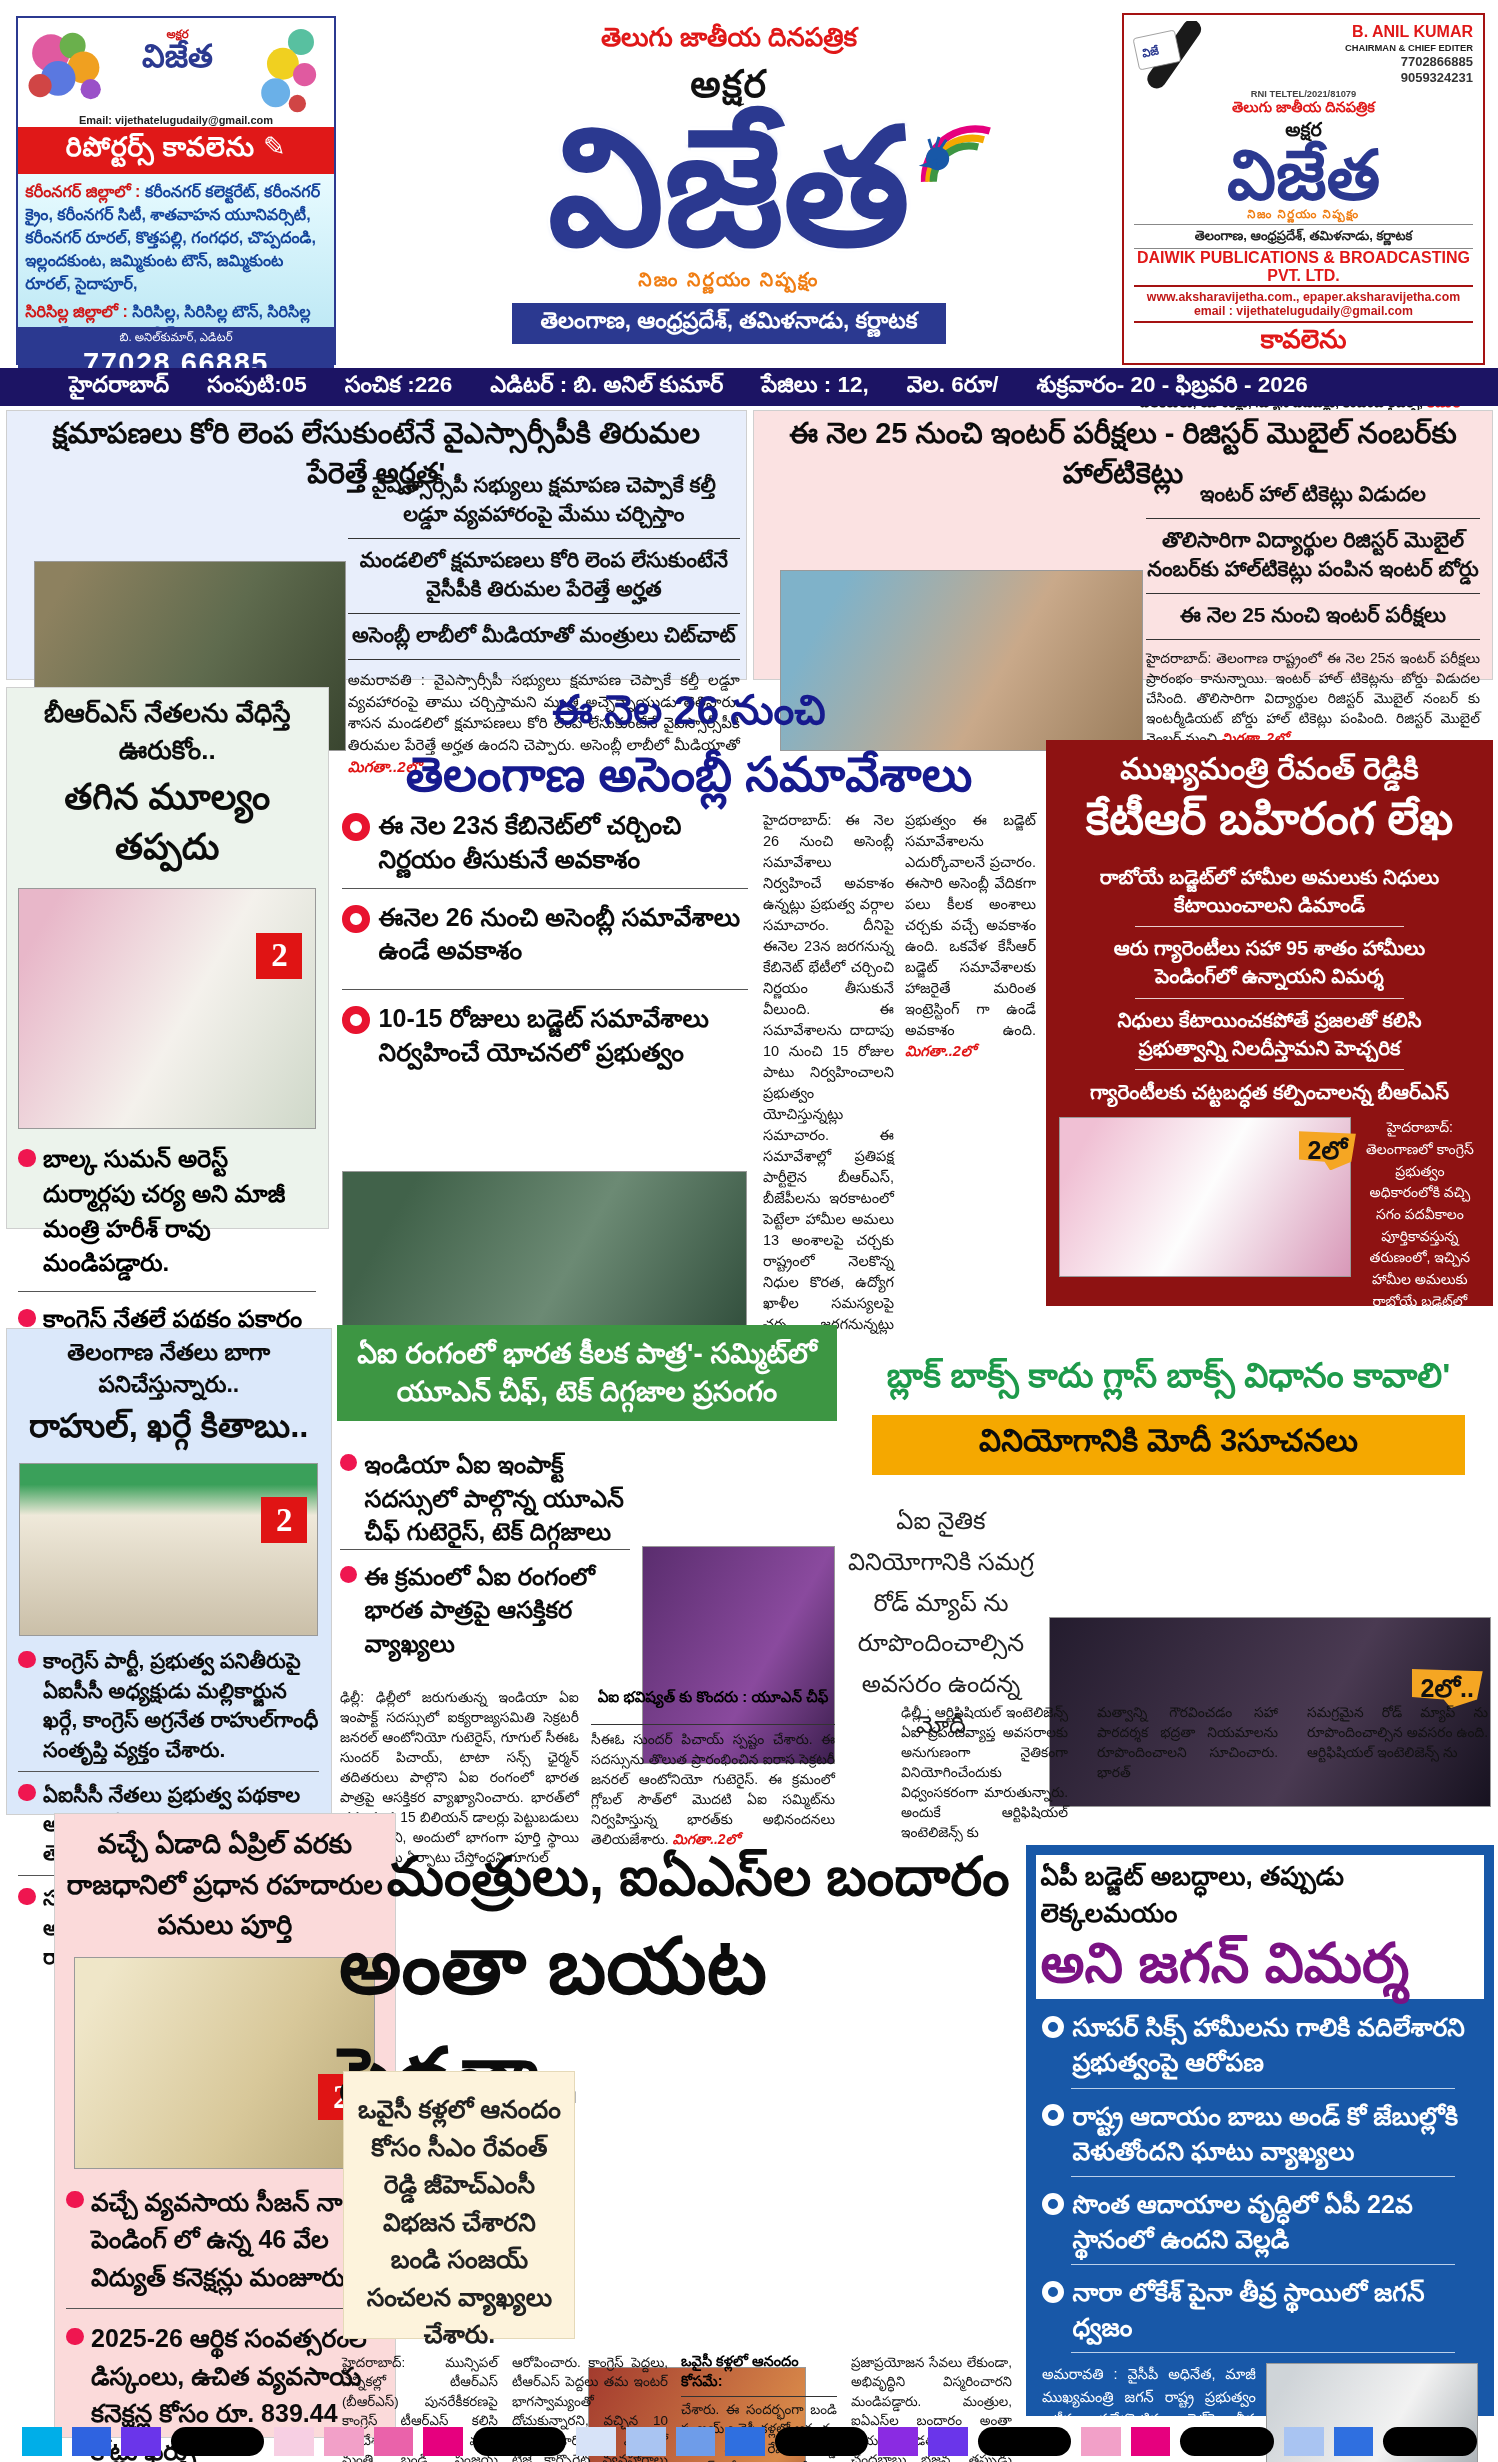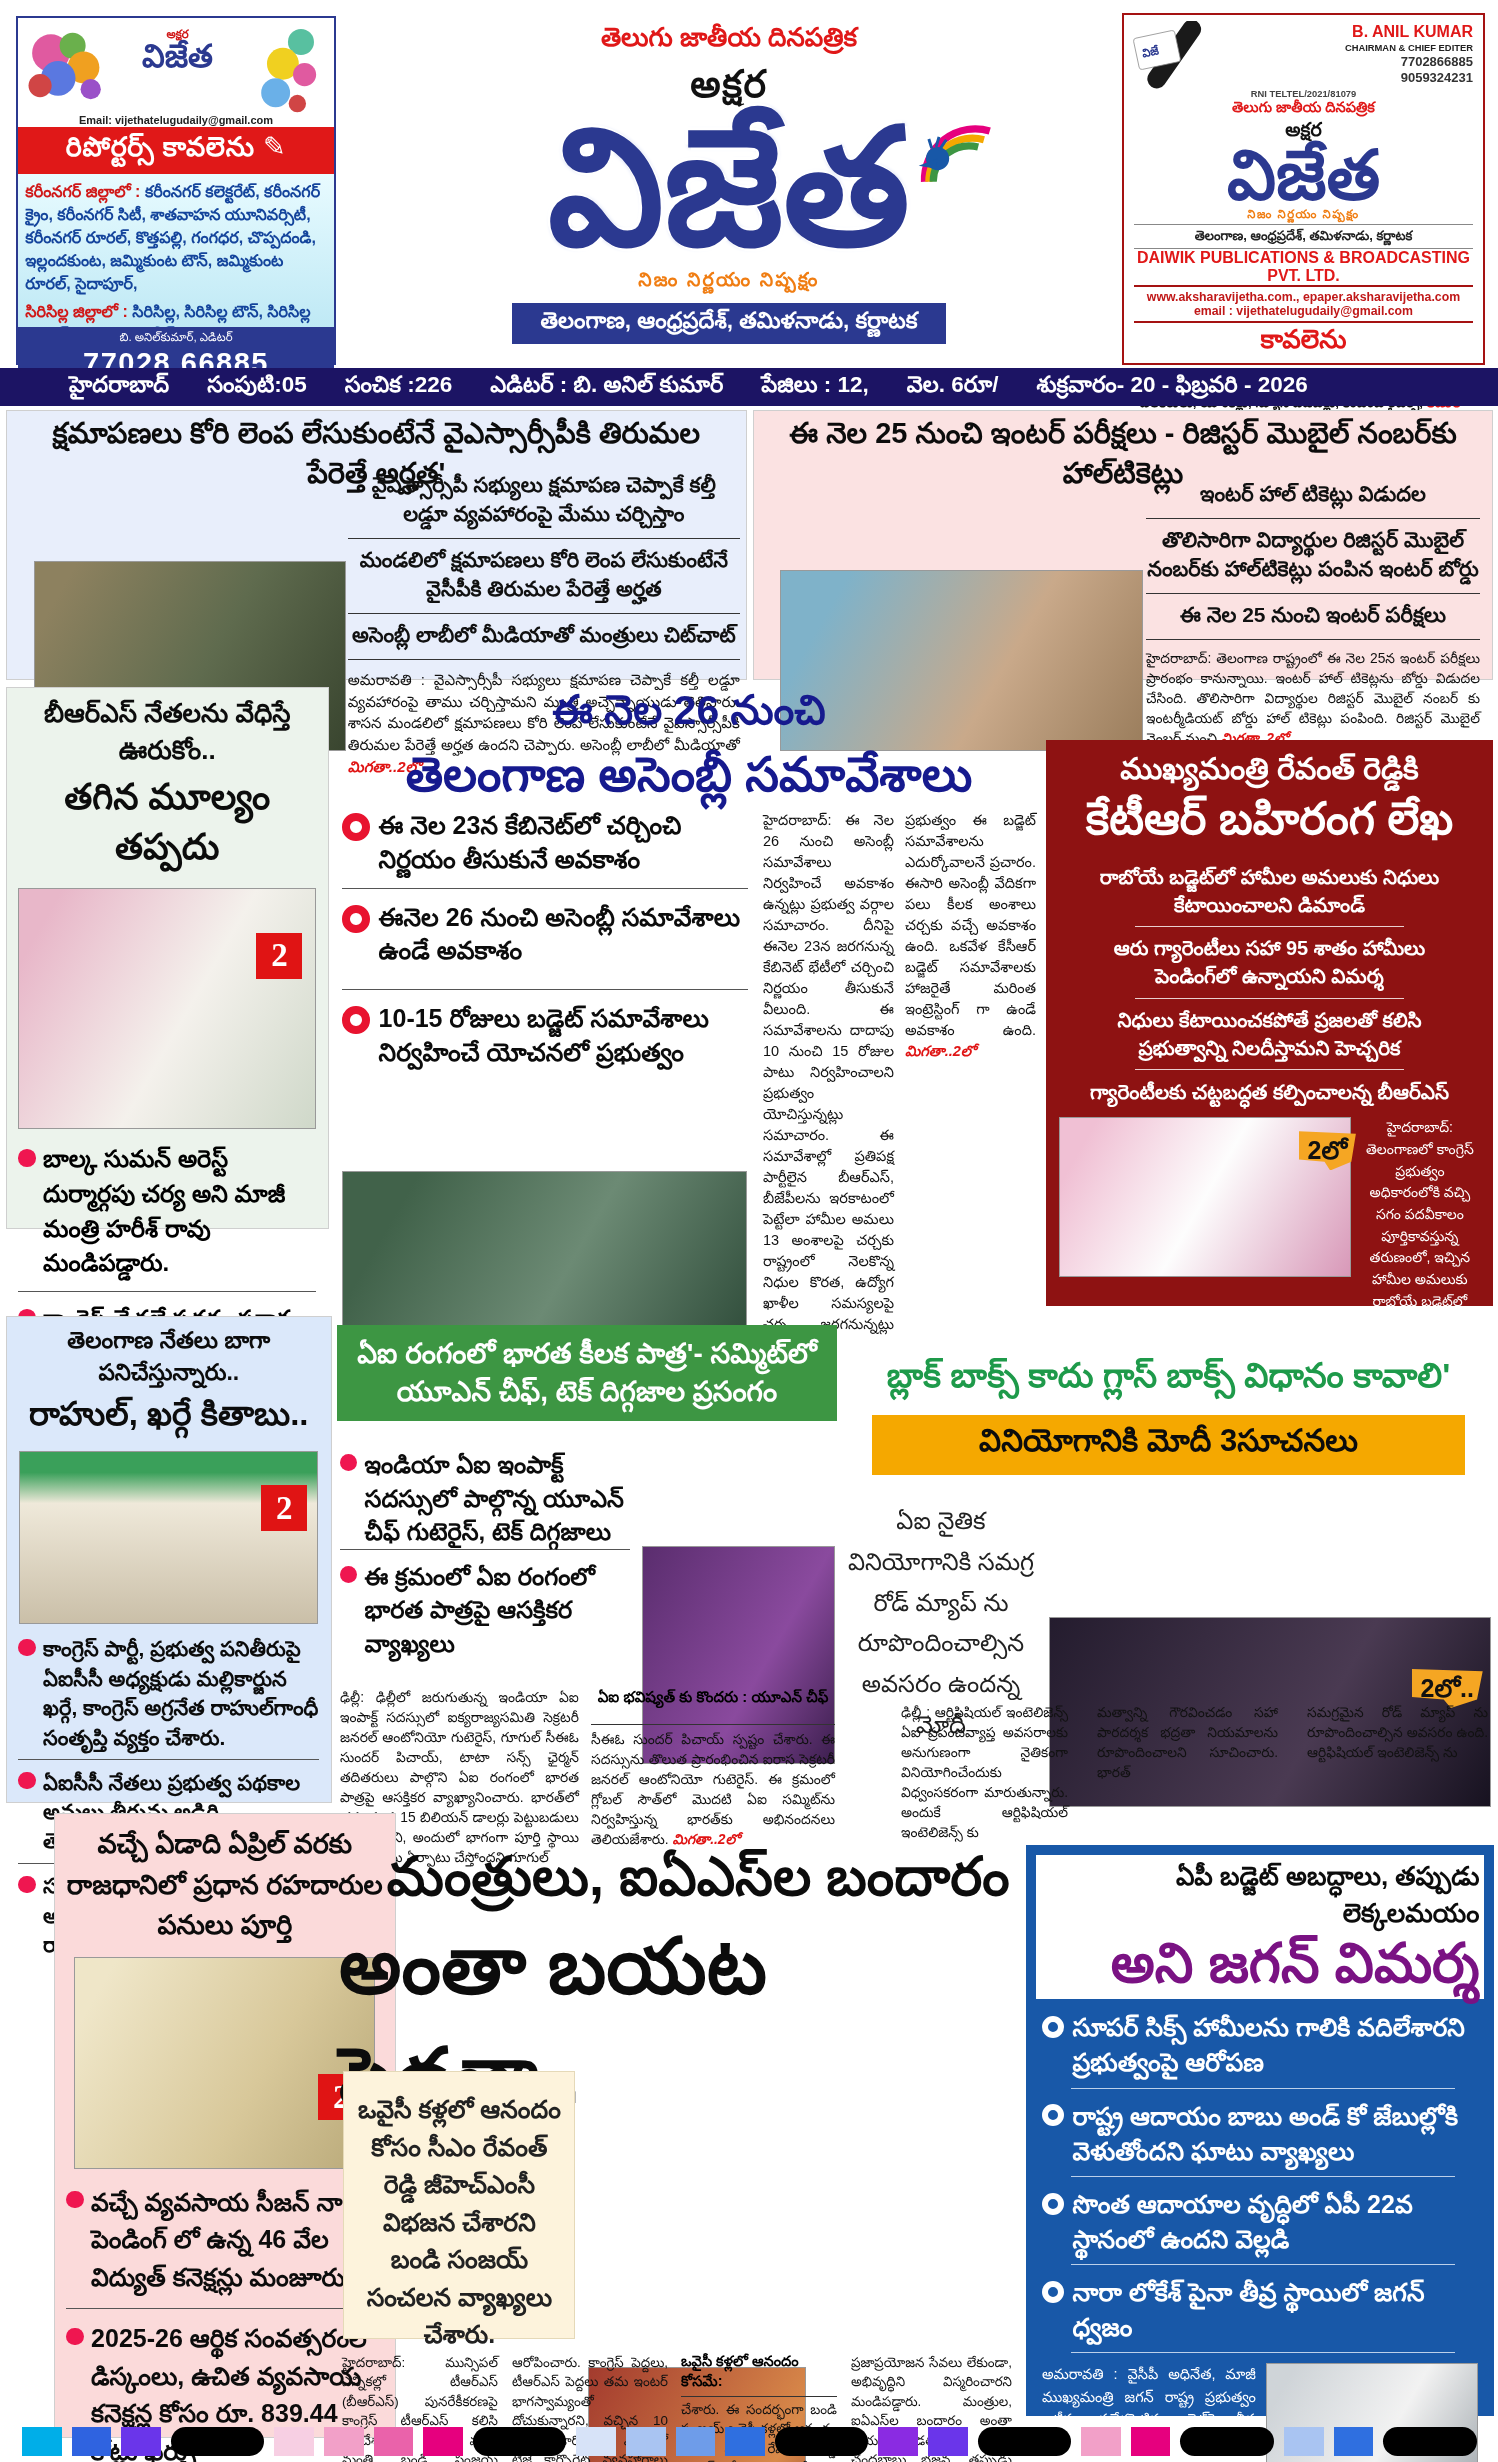--- a/index.html
+++ b/index.html
@@ -92,37 +92,37 @@
   .ai-box{background:#3d9643;color:#fff;font-weight:bold;font-size:28px;line-height:1.35;}
   .ai-bul{font-size:24px;font-weight:bold;color:#0c0c0c;line-height:1.4;}
 
   
   .modi-head{color:#1e9a4a;font-size:34px;font-weight:bold;}
   .modi-banner{background:#f5a800;color:#0c0c0c;font-size:31px;font-weight:bold;text-align:center;padding:8.7px 0;}
   .modi-note{font-size:24px;color:#222;line-height:1.7;text-align:center;}
 
   
   .jag{background:#1858a8;color:#fff;}
-  .jag .hdr{background:#fff;margin:7.3px;padding:5.8px 4.4px;text-align:right;}
+  .jag .hdr{background:#fff;margin:7.3px;padding:5.8px 4.4px;text-align:left;}
   .jag .k{color:#0c0c0c;font-size:26px;font-weight:bold;}
   .jag .h{color:#7a1283;font-size:55px;font-weight:bold;line-height:1.05;}
   .jag .bl{font-size:25px;font-weight:bold;line-height:1.4;}
   .jag .bsep{border-bottom:0.7px solid #bcd0ea;width:88%;margin:7.3px 0 10px 29px;}
   .jag .body{font-size:14.5px;line-height:1.55;text-align:justify;}
 
   
   .bandi-h1{color:#0c0c0c;font-size:54px;font-weight:bold;}
   .bandi-h2{color:#0c0c0c;font-size:78px;font-weight:bold;}
   .cream{background:#fdf3dc;border:0.7px solid #e5d9b8;font-size:25px;font-weight:bold;color:#222;text-align:center;line-height:1.5;}
 
   
   .bg-blue1{background:#e8eefb;}
   .bg-pink1{background:#fbe2e2;}
   .bg-green1{background:#ecf3ec;}
-  .bg-blue2{background:#dbe8fa;}
+  .bg-blue2{background:#dbe8fa;margin-top:12px;}
   .bg-pink2{background:#fbdada;}
 
   .rah-bul{font-size:21px;font-weight:bold;color:#0c0c0c;line-height:1.4;}
   .road-bul{font-size:25px;font-weight:bold;color:#0c0c0c;line-height:1.5;}
 
   
   .ph-council{background:linear-gradient(120deg,#8d815f 10%,#5f6b4e 55%,#39452f);}
   .ph-exam{background:linear-gradient(120deg,#7fb2c9 15%,#c9a98a 60%,#9a7d5c);}
   .ph-harish{background:linear-gradient(120deg,#e8b7c9 10%,#f4f1ec 55%,#cfd8c9);}
   .ph-assembly{background:linear-gradient(120deg,#41624a 15%,#6c8a74 55%,#2e4b39);}

